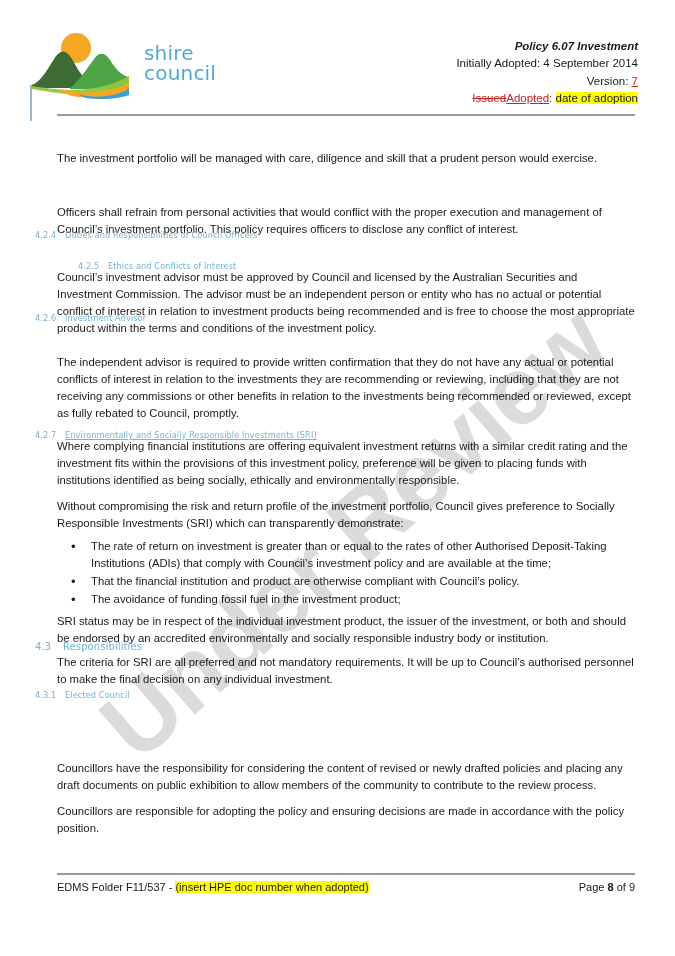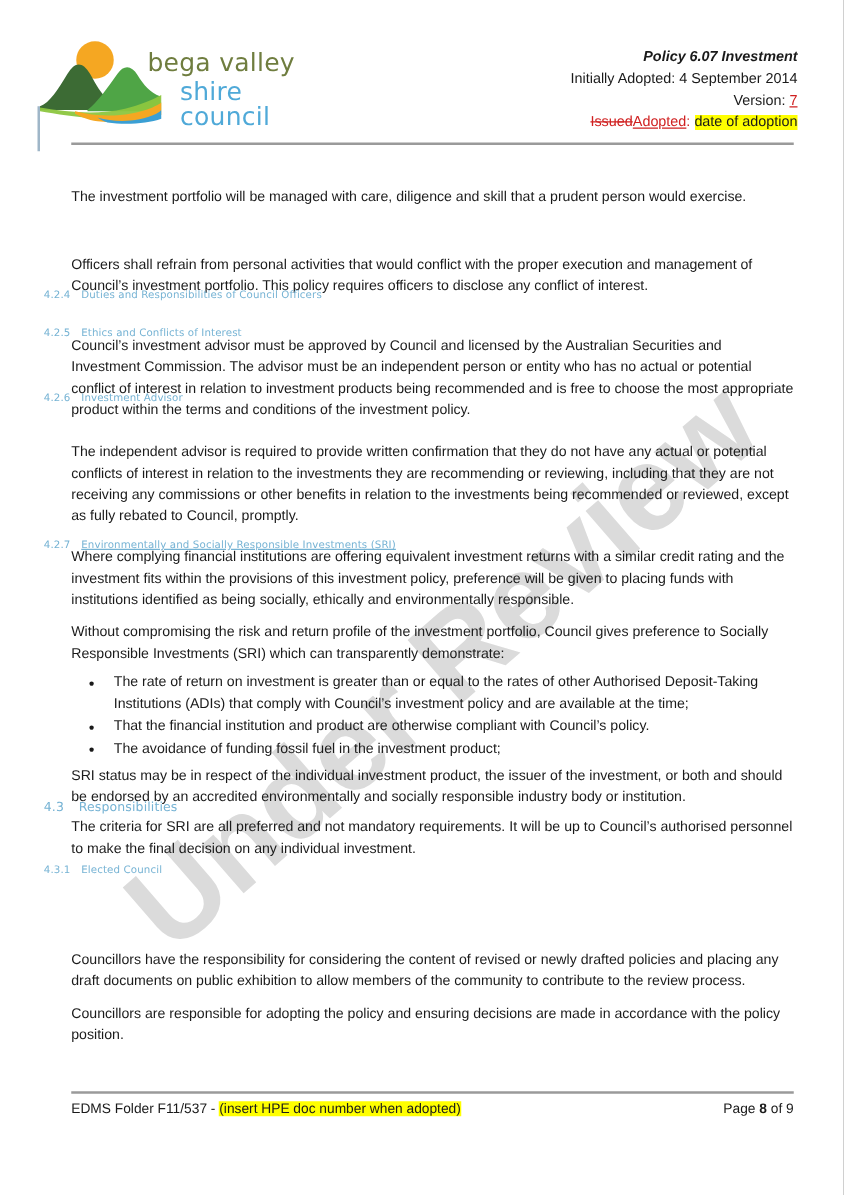--- a/index.html
+++ b/index.html
@@ -261,21 +261,20 @@
         <svg width="100" height="72" viewBox="0 0 100 72" xmlns="http://www.w3.org/2000/svg">
           <circle cx="46" cy="20" r="15" fill="#f5a722"></circle>
           <path d="M2 57 C 10 54, 16 44, 24 31 C 30 21, 36 21, 42 31 C 47 40, 51 47, 55 50 C 60 53, 66 52, 72 48 L 72 60 L 2 60 Z" fill="#3c6b34"></path>
           <path d="M40 60 C 48 54, 56 42, 64 31 C 69 24, 75 24, 80 32 C 85 40, 90 46, 98 49 L 98 61 L 40 61 Z" fill="#4fa546"></path>
           <path d="M2 58 C 25 62, 48 64, 70 59 C 82 56, 92 52, 99 48 L 99 60 C 88 65, 70 68, 52 67 C 32 66, 14 63, 2 61 Z" fill="#8cc63f" opacity="0.95"></path>
           <path d="M30 61 C 50 66, 72 66, 92 58 C 96 56, 98 55, 99 54 L 99 64 C 86 69, 66 71, 48 69 C 40 68, 34 65, 30 63 Z" fill="#f5a722"></path>
           <path d="M48 66 C 62 70, 80 70, 95 63 C 97 62, 98 61, 99 60 L 99 67 C 88 71, 70 72, 56 70 C 52 69, 50 67, 48 66 Z" fill="#3a9fd4"></path>
         </svg>
       </div>
       <div class="logo-words">
-        <div class="logo-line1">bega valley</div>
         <div class="logo-line2">shire council</div>
       </div>
     </div>
 
     <div class="header-meta">
       <div class="meta-policy">Policy 6.07 Investment</div>
       <div>Initially Adopted: 4 September 2014</div>
       <div>
         <span>Version:</span>
         <span class="meta-version-num">7</span>
@@ -290,21 +289,21 @@
   <div class="content">
 
     <div class="blk para" style="top:150px;">The investment portfolio will be managed with care, diligence and skill that a prudent person would exercise.</div>
 
     <div class="blk para" style="top:204px;">Officers shall refrain from personal activities that would conflict with the proper execution and management of Council’s investment portfolio. This policy requires officers to disclose any conflict of interest.</div>
 
     <div class="heading h3" style="top:230px;">
       <span class="num">4.2.4</span><span>Duties and Responsibilities of Council Officers</span>
     </div>
 
-    <div class="heading h3" style="top:261px;">
+    <div class="heading h3" style="top:261px;margin-left:43px;">
       <span class="num">4.2.5</span><span>Ethics and Conflicts of Interest</span>
     </div>
 
     <div class="blk para" style="top:269px;">Council’s investment advisor must be approved by Council and licensed by the Australian Securities and Investment Commission. The advisor must be an independent person or entity who has no actual or potential conflict of interest in relation to investment products being recommended and is free to choose the most appropriate product within the terms and conditions of the investment policy.</div>
 
     <div class="heading h3" style="top:313px;">
       <span class="num">4.2.6</span><span>Investment Advisor</span>
     </div>
 
     <div class="blk para" style="top:354px;">The independent advisor is required to provide written confirmation that they do not have any actual or potential conflicts of interest in relation to the investments they are recommending or reviewing, including that they are not receiving any commissions or other benefits in relation to the investments being recommended or reviewed, except as fully rebated to Council, promptly.</div>

